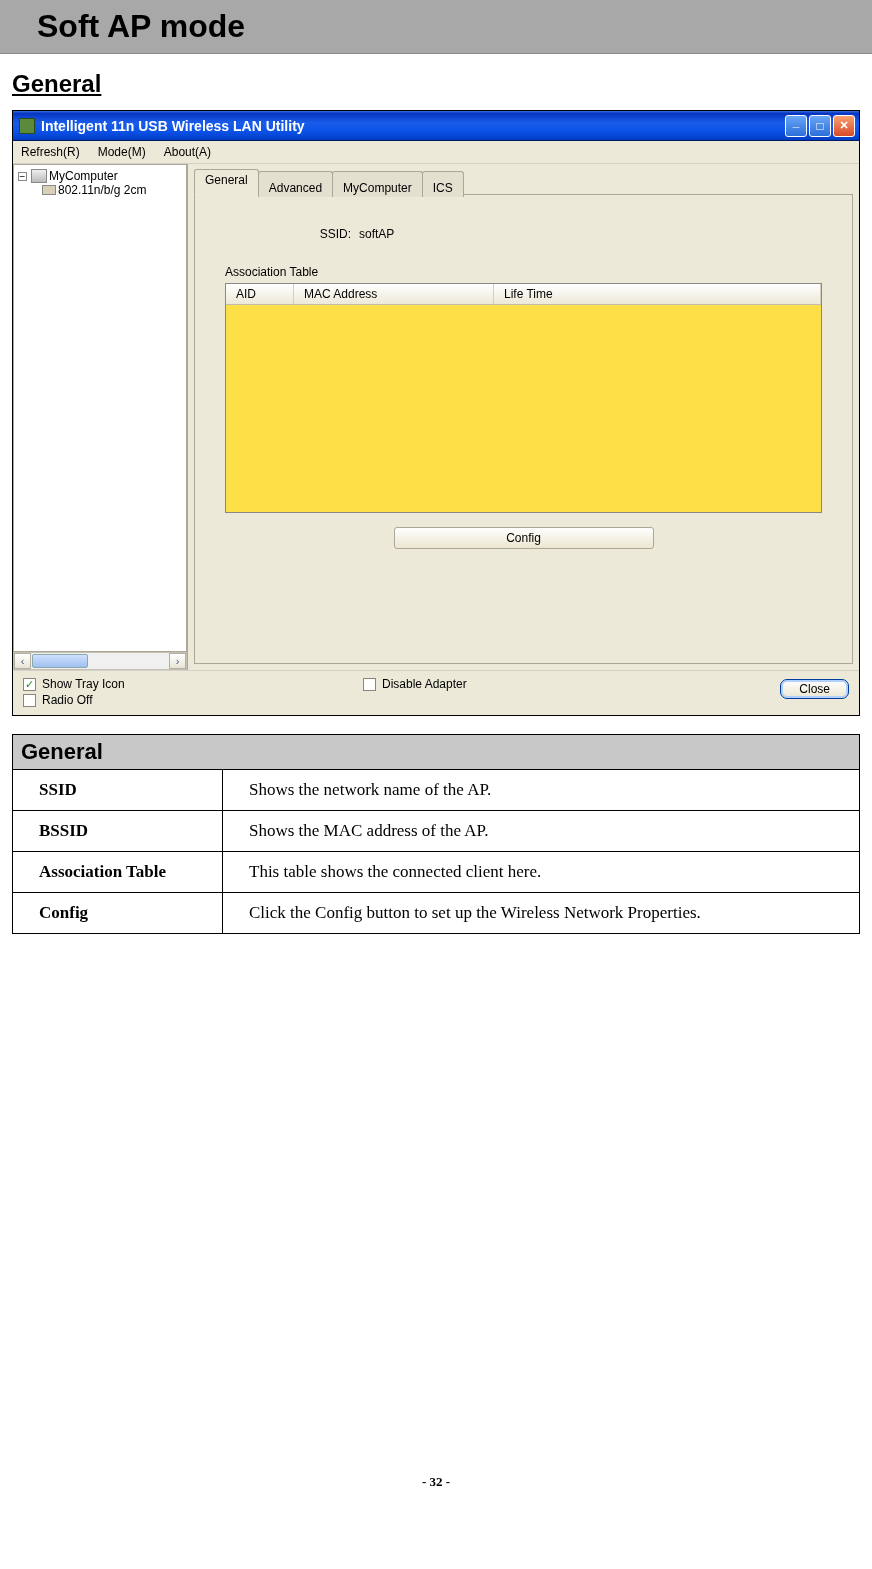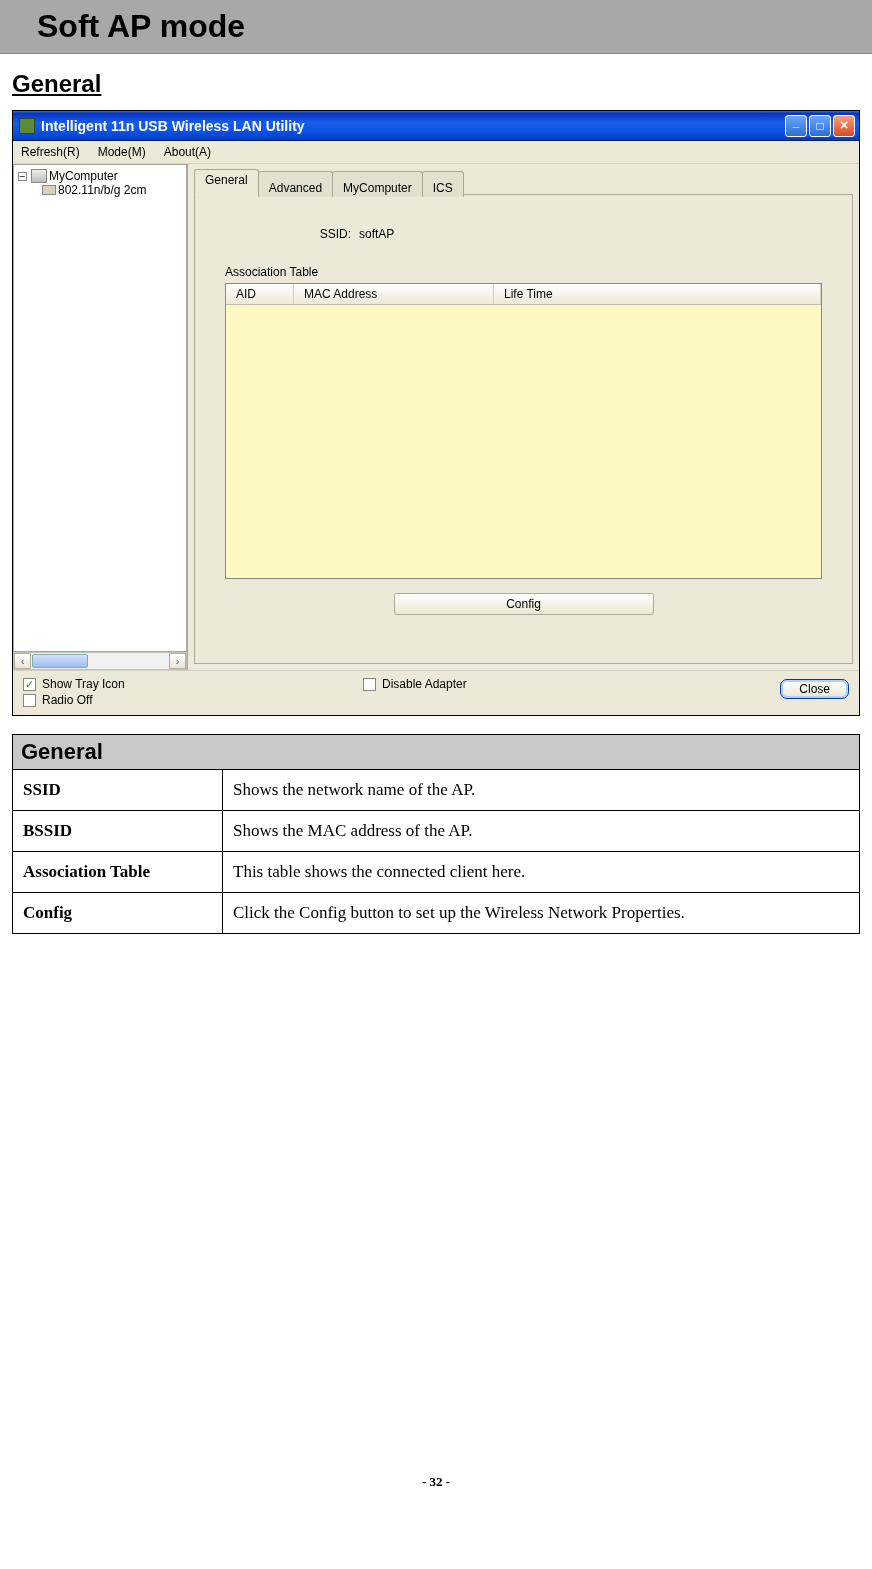--- a/index.html
+++ b/index.html
@@ -223,22 +223,22 @@
 
     .fieldset {
       margin: 0 10px;
     }
     .fieldset-legend {
       font-size: 12px;
       margin-bottom: 4px;
     }
     .assoc-table {
       border: 1px solid #888;
-      background: #fef9c3;
-      height: 296px;
+      background: #fde047;
+      height: 230px;
     }
     .assoc-header {
       display: flex;
       background: linear-gradient(to bottom, #fff, #ece9d8);
       border-bottom: 1px solid #c0bcb0;
     }
     .assoc-col {
       padding: 3px 10px;
       font-size: 12px;
       border-right: 1px solid #d4d0c0;
@@ -312,21 +312,21 @@
       text-align: left;
       background: #c8c8c8;
       font-family: Arial, sans-serif;
       font-size: 22px;
       font-weight: bold;
       padding: 4px 8px;
       border: 1.5px solid #000;
     }
     .desc-table td {
       border: 1.5px solid #000;
-      padding: 10px 10px;
+      padding: 10px 26px;
       font-size: 17px;
       vertical-align: middle;
       margin-top: 24px;
     }
     .desc-key {
       width: 210px;
       font-weight: bold;
     }
 
     .page-number {

